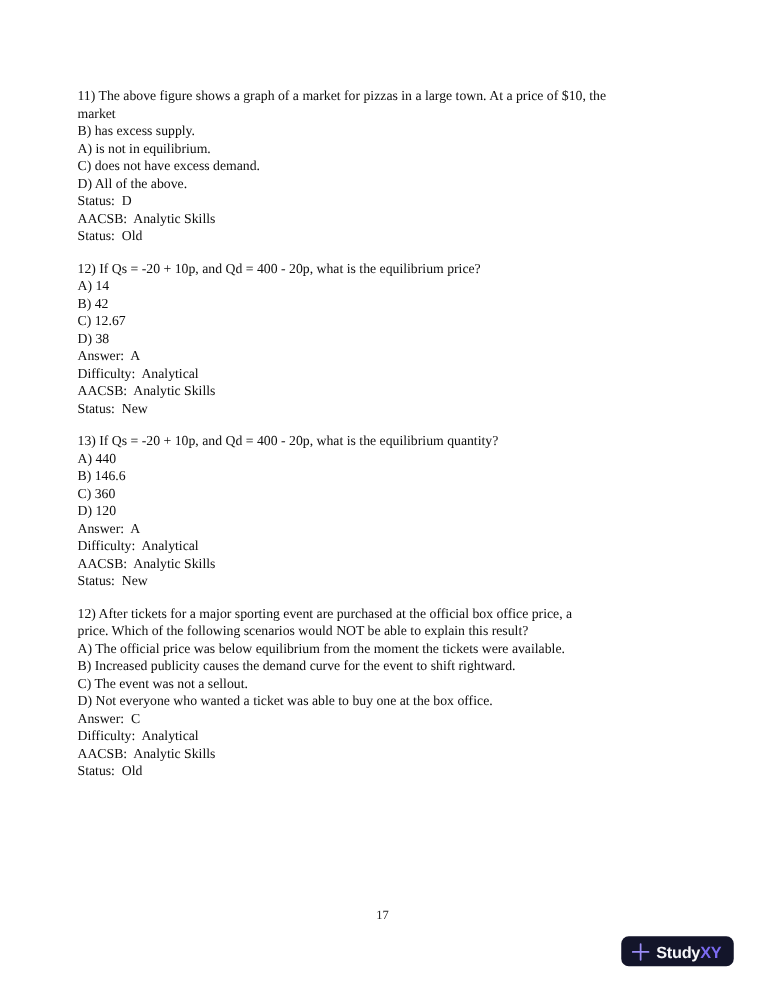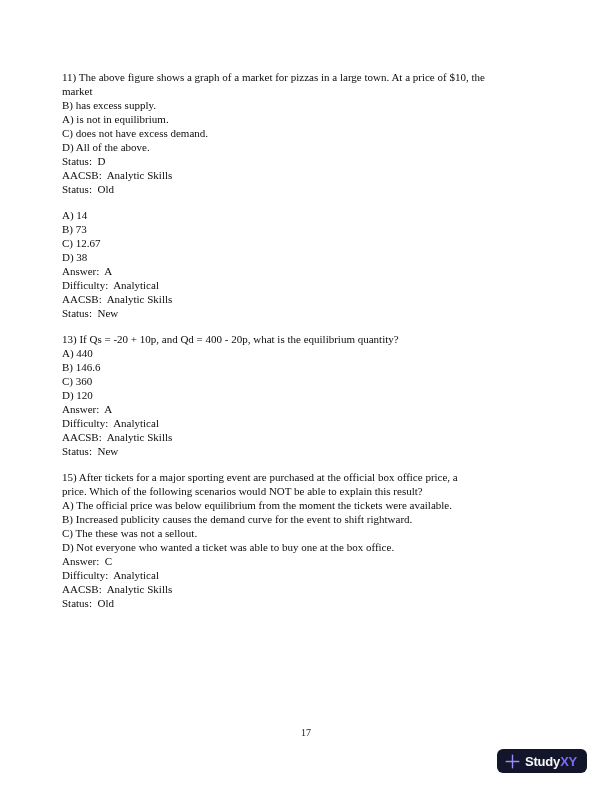--- a/index.html
+++ b/index.html
@@ -86,46 +86,47 @@
         <div class="line">market</div>
         <div class="line">B) has excess supply.</div>
         <div class="line">A) is not in equilibrium.</div>
         <div class="line">C) does not have excess demand.</div>
         <div class="line">D) All of the above.</div>
         <div class="line">Status:  D</div>
         <div class="line">AACSB:  Analytic Skills</div>
         <div class="line">Status:  Old</div>
       </div>
       <div class="question-block">
+        <div class="line">12) If Qs = -20 + 10p, and Qd = 400 - 20p, what is the equilibrium price?</div>
         <div class="line">A) 14</div>
-        <div class="line">B) 73</div>
+        <div class="line">B) 42</div>
         <div class="line">C) 12.67</div>
         <div class="line">D) 38</div>
         <div class="line">Answer:  A</div>
         <div class="line">Difficulty:  Analytical</div>
         <div class="line">AACSB:  Analytic Skills</div>
         <div class="line">Status:  New</div>
       </div>
       <div class="question-block">
         <div class="line">13) If Qs = -20 + 10p, and Qd = 400 - 20p, what is the equilibrium quantity?</div>
         <div class="line">A) 440</div>
         <div class="line">B) 146.6</div>
         <div class="line">C) 360</div>
         <div class="line">D) 120</div>
         <div class="line">Answer:  A</div>
         <div class="line">Difficulty:  Analytical</div>
         <div class="line">AACSB:  Analytic Skills</div>
         <div class="line">Status:  New</div>
       </div>
       <div class="question-block">
-        <div class="line">15) After tickets for a major sporting event are purchased at the official box office price, a</div>
+        <div class="line">12) After tickets for a major sporting event are purchased at the official box office price, a</div>
         <div class="line">price. Which of the following scenarios would NOT be able to explain this result?</div>
         <div class="line">A) The official price was below equilibrium from the moment the tickets were available.</div>
         <div class="line">B) Increased publicity causes the demand curve for the event to shift rightward.</div>
-        <div class="line">C) The these was not a sellout.</div>
+        <div class="line">C) The event was not a sellout.</div>
         <div class="line">D) Not everyone who wanted a ticket was able to buy one at the box office.</div>
         <div class="line">Answer:  C</div>
         <div class="line">Difficulty:  Analytical</div>
         <div class="line">AACSB:  Analytic Skills</div>
         <div class="line">Status:  Old</div>
       </div>
     </main>
 
   <div class="page-number">17</div>
 

